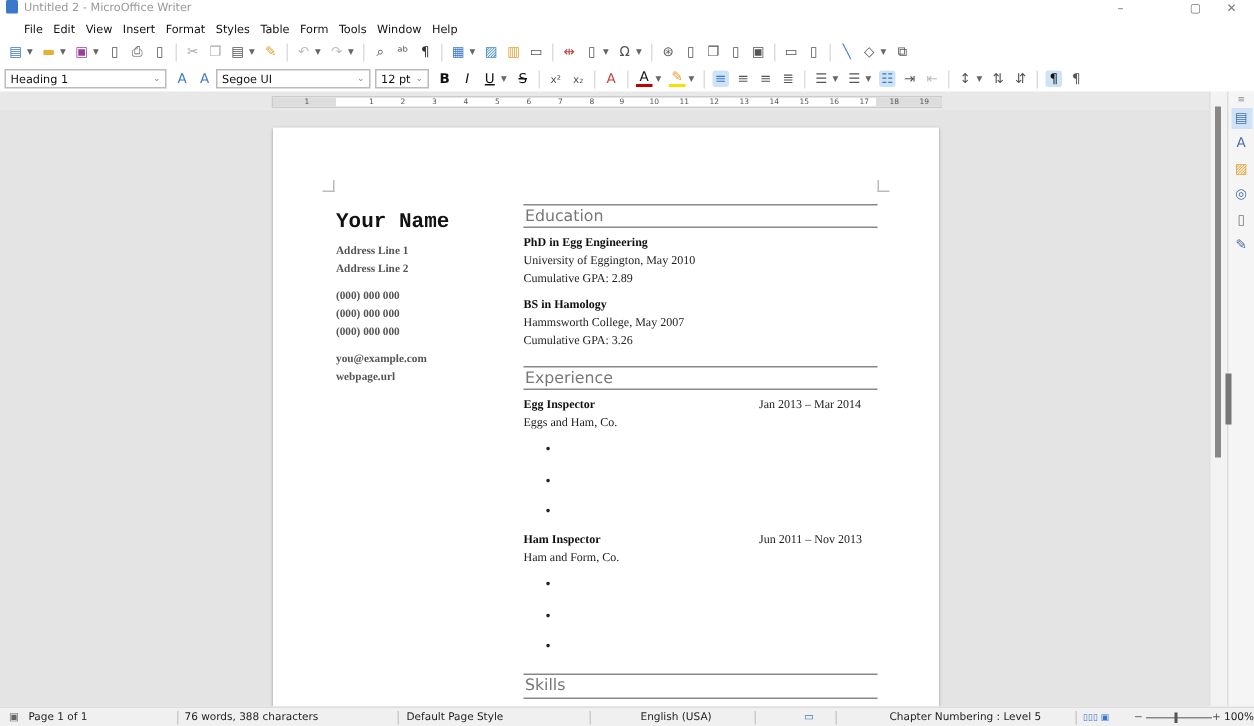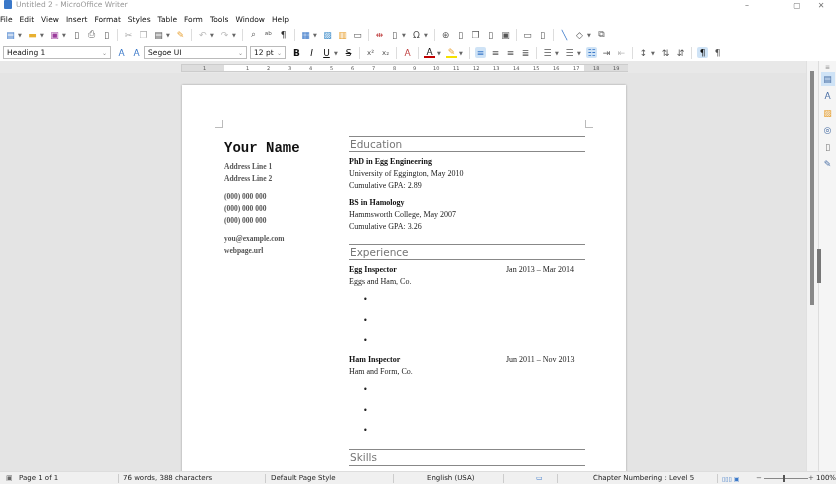--- a/index.html
+++ b/index.html
@@ -1,21 +1,21 @@
 <!DOCTYPE html>
 <html><head>
 <meta charset="utf-8">
 <style>
 *{box-sizing:border-box;margin:0;padding:0}
 body{width:836px;height:484px;overflow:hidden;background:#fff;font-family:"DejaVu Sans",sans-serif;font-size:8px;color:#222;position:relative}
 .titlebar{position:absolute;left:0;top:0;width:720px;height:13px;background:#fff;display:flex;align-items:flex-start}
 .titlebar .app-icon{width:8px;height:9px;background:#3a78c9;margin-left:4px;margin-right:4px;border-radius:1px}
 .titlebar .title{color:#999;font-size:7.5px}
 .winctl{position:absolute;top:0;height:13px;width:30px;text-align:center;color:#777;font-size:8px;line-height:12px}
-.menubar{position:absolute;left:0;top:13px;width:836px;height:12px;display:flex;align-items:center;padding-left:0}
+.menubar{position:absolute;left:0;top:13px;width:836px;height:12px;display:flex;align-items:center;padding-left:16px}
 .menubar span{margin-right:7px;font-size:7.5px;color:#111}
 .toolbar{position:absolute;left:0;width:836px;height:17px;display:flex;align-items:center;padding-left:3px}
 .tb1{top:26px}
 .tb2{top:44px}
 .ic{width:11px;height:11px;margin:0 2px;display:inline-flex;align-items:center;justify-content:center;font-size:9px;color:#555;flex-shrink:0}
 .dd{width:5px;font-size:5px;color:#666;margin-right:2px}
 .sep{width:1px;height:12px;background:#ddd;margin:0 3px}
 .sel{height:13px;border:1px solid #bbb;background:#fff;display:flex;align-items:center;padding:0 3px;font-size:7.5px;color:#111;justify-content:space-between;margin-right:3px}
 .sel .arr{color:#888;font-size:6px}
 .act{background:#cfe3f6;border-radius:2px}

